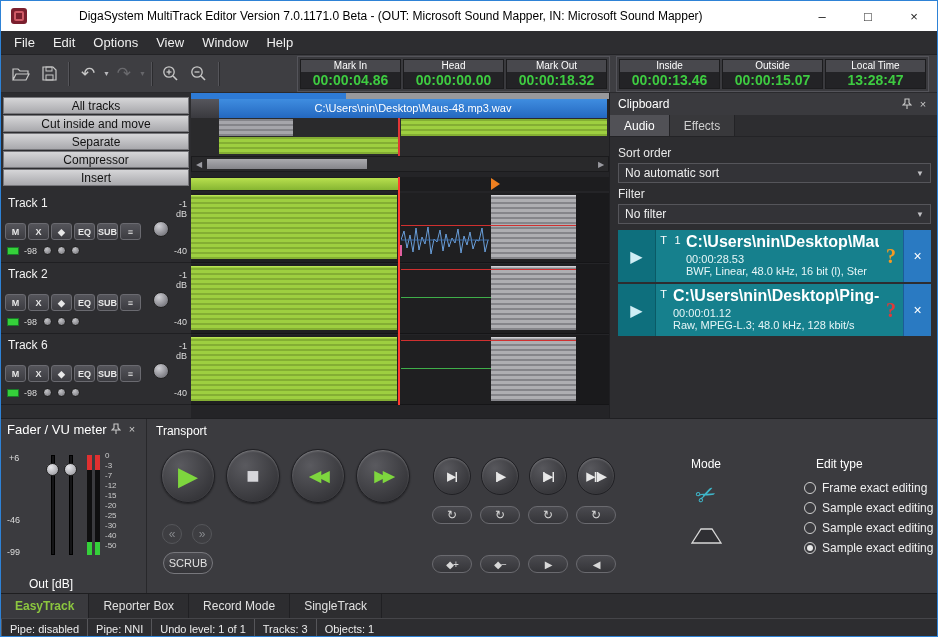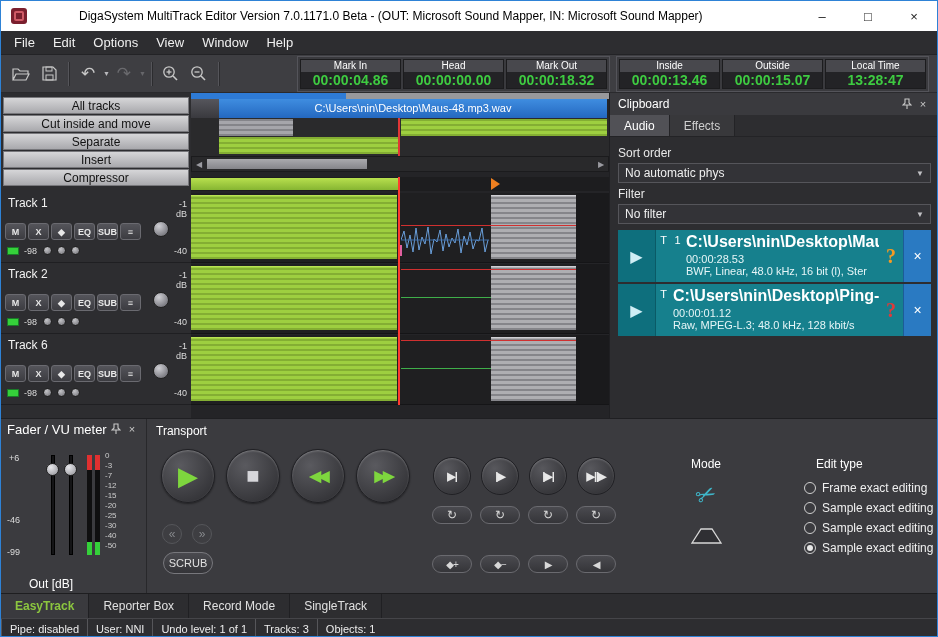--- a/index.html
+++ b/index.html
@@ -236,22 +236,22 @@
     </div>
   </div>
 
   <div class="main">
 
     <div class="left-col">
       <div class="edit-btns">
         <button class="edit-btn">All tracks</button>
         <button class="edit-btn">Cut inside and move</button>
         <button class="edit-btn">Separate</button>
+        <button class="edit-btn">Compressor</button>
         <button class="edit-btn">Insert</button>
-        <button class="edit-btn">Compressor</button>
       </div>
 
       <div class="track-panel" style="top:100px">
         <div class="track-name">Track 1</div>
         <div class="track-btns">
           <button class="tbtn2">M</button>
           <button class="tbtn2">X</button>
           <button class="tbtn2">◆</button>
           <button class="tbtn2">EQ</button>
           <button class="tbtn2">SUB</button>
@@ -376,21 +376,21 @@
         </div>
         <div class="hicon">×</div>
       </div>
       <div class="cb-tabs">
         <div class="cb-tab active">Audio</div>
         <div class="cb-tab">Effects</div>
       </div>
       <div class="cb-body">
         <div class="cb-label">Sort order</div>
         <div class="dropdown">
-          <span class="dd-val">No automatic phys</span>
+          <span class="dd-val">No automatic sort</span>
           <span class="dd-caret">▼</span>
         </div>
         <div class="cb-label">Filter</div>
         <div class="dropdown">
           <span class="dd-val">No filter</span>
           <span class="dd-caret">▼</span>
         </div>
 
         <div class="cb-entries">
           <div class="cb-entry">
@@ -528,19 +528,19 @@
 
   <div class="tabbar">
     <div class="tab active">EasyTrack</div>
     <div class="tab">Reporter Box</div>
     <div class="tab">Record Mode</div>
     <div class="tab">SingleTrack</div>
   </div>
 
   <div class="statusbar">
     <div class="sb-seg">Pipe: disabled</div>
-    <div class="sb-seg">User: NNI</div>
+    <div class="sb-seg">Pipe: NNI</div>
     <div class="sb-seg">Undo level: 1 of 1</div>
     <div class="sb-seg">Tracks: 3</div>
     <div class="sb-seg">Objects: 1</div>
   </div>
 
 </div>
 
 </body></html>

